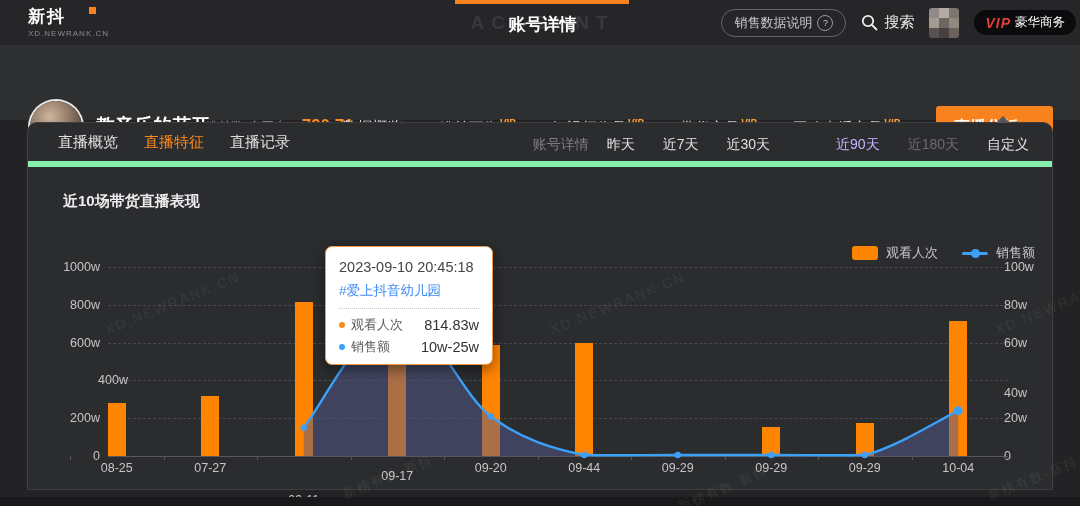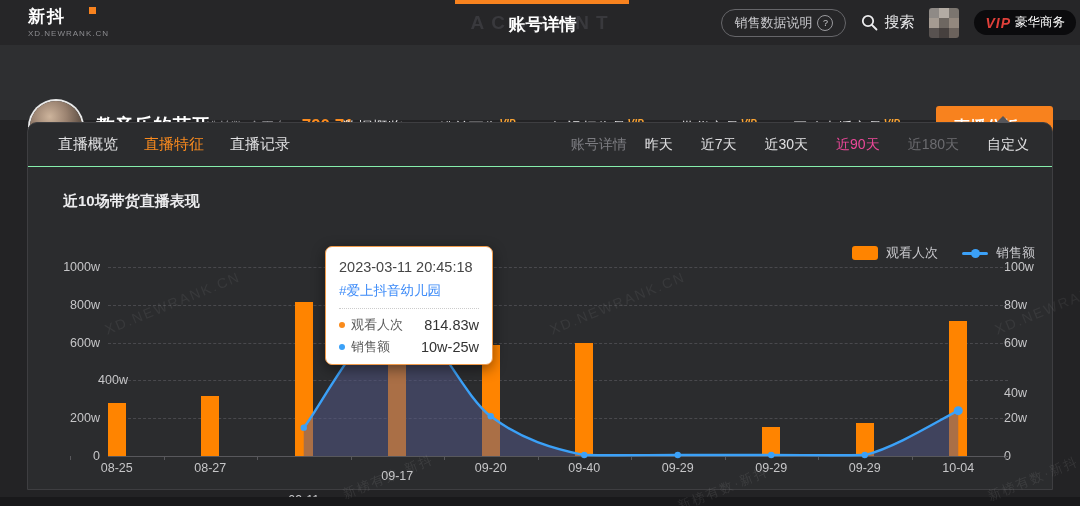--- a/index.html
+++ b/index.html
@@ -44,29 +44,29 @@
   .acct-tab{font-size:15px;color:#e3e3e5;cursor:pointer;white-space:nowrap;}
   .acct-tab sup{font-size:10px;font-style:italic;font-weight:bold;color:#fba433;margin-left:1px;}
   .acct-tab.active{background:#f8821e;color:#fff;font-weight:bold;height:44px;display:flex;align-items:center;
                    padding:0 18px;border-radius:3px;font-size:16px;}
   .acct-tab.active sup{color:#fff;}
   
   .panel{position:absolute;left:27px;top:122px;width:1026px;height:368px;background:#2b2c2e;
          border:1px solid #3e3e41;border-radius:10px 10px 0 0;box-sizing:border-box;}
   .panel-caret{position:absolute;left:968px;top:-7px;width:0;height:0;
     border-left:7px solid transparent;border-right:7px solid transparent;border-bottom:7px solid #55555a;}
-  .subnav{position:absolute;left:0;top:0;width:100%;height:44px;border-bottom:1px solid #86efac;box-sizing:border-box;
+  .subnav{position:absolute;left:0;top:0;width:100%;height:44px;border-bottom:6px solid #86efac;box-sizing:border-box;
           display:flex;align-items:center;}
   .subnav-tabs{display:flex;gap:26px;padding-left:30px;}
   .subnav-tab{font-size:15px;color:#e0e0e2;cursor:pointer;}
   .subnav-tab.active{color:#fb8b1e;}
   .timefilter{position:absolute;right:23px;top:0;height:44px;display:flex;align-items:center;gap:18px;font-size:14px;}
   .tf-label{color:#7d7d82;}
   .tf-opt{color:#e0e0e2;cursor:pointer;}
-  .tf-opt.active{color:#ec4899;}
+  .tf-opt.active{color:#c4b5fd;margin-left:38px;}
   .tf-opt.disabled{color:#6c6c70;}
   .chart-title{position:absolute;left:63px;top:192px;font-size:15px;font-weight:bold;color:#ececee;}
   
   .legend{position:absolute;top:244px;right:45px;display:flex;align-items:center;gap:24px;z-index:4;}
   .legend-item{display:flex;align-items:center;gap:8px;font-size:13px;color:#c9c9cd;cursor:pointer;}
   .lg-bar{width:26px;height:14px;border-radius:3px;}
   .lg-line{position:relative;width:26px;height:14px;}
   .lg-line .ln{position:absolute;left:0;top:6px;width:26px;height:2.5px;border-radius:2px;}
   .lg-line .dt{position:absolute;left:9px;top:3px;width:9px;height:9px;border-radius:50%;}
   .gridline{position:absolute;left:108px;width:900px;height:0;border-top:1px dashed #49494d;z-index:1;}
@@ -208,33 +208,33 @@
       <div class="ytick right" style="top: 393px;">40w</div>
       <div class="gridline" style="top: 418.2px;"></div>
       <div class="ytick left" style="top: 418.2px;">200w</div>
       <div class="ytick right" style="top: 418.2px;">20w</div>
       <div class="axisline" style="top: 456px;"></div>
       <div class="ytick left" style="top: 456px;">0</div>
       <div class="ytick right" style="top: 456px;">0</div>
       <div class="xlabel" style="left: 116.75px;">08-25</div>
       <div class="bar" style="left: 116.75px; top: 403.08px; height: 52.92px; background: rgb(255, 132, 0);"></div>
       <div class="xtick-mark" style="left: 70px;"></div>
-      <div class="xlabel" style="left: 210.25px;">08-27</div>
+      <div class="xlabel" style="left: 210.25px;">07-27</div>
       <div class="bar" style="left: 210.25px; top: 395.52px; height: 60.48px; background: rgb(255, 132, 0);"></div>
       <div class="xtick-mark" style="left: 163.5px;"></div>
       <div class="xlabel" style="left: 303.75px; margin-top: 32px;">09-11</div>
       <div class="bar" style="left: 303.75px; top: 301.997px; height: 154.003px; background: rgb(255, 132, 0);"></div>
       <div class="xtick-mark" style="left: 257px;"></div>
       <div class="xlabel" style="left: 397.25px; margin-top: 8px;">09-17</div>
       <div class="bar" style="left: 397.25px; top: 338.82px; height: 117.18px; background: rgb(255, 132, 0);"></div>
       <div class="xtick-mark" style="left: 350.5px;"></div>
       <div class="xlabel" style="left: 490.75px;">09-20</div>
       <div class="bar" style="left: 490.75px; top: 345.435px; height: 110.565px; background: rgb(255, 132, 0);"></div>
       <div class="xtick-mark" style="left: 444px;"></div>
-      <div class="xlabel" style="left: 584.25px;">09-40</div>
+      <div class="xlabel" style="left: 584.25px;">09-44</div>
       <div class="bar" style="left: 584.25px; top: 342.6px; height: 113.4px; background: rgb(255, 132, 0);"></div>
       <div class="xtick-mark" style="left: 537.5px;"></div>
       <div class="xlabel" style="left: 677.75px;">09-29</div>
       <div class="xtick-mark" style="left: 631px;"></div>
       <div class="xlabel" style="left: 771.25px;">09-29</div>
       <div class="bar" style="left: 771.25px; top: 426.705px; height: 29.295px; background: rgb(255, 132, 0);"></div>
       <div class="xtick-mark" style="left: 724.5px;"></div>
       <div class="xlabel" style="left: 864.75px;">09-29</div>
       <div class="bar" style="left: 864.75px; top: 422.925px; height: 33.075px; background: rgb(255, 132, 0);"></div>
       <div class="xtick-mark" style="left: 818px;"></div>
@@ -250,21 +250,21 @@
       <circle cx="397.25" cy="314.25" r="3.2" fill="#3ba1f8"></circle>
       <circle cx="490.75" cy="416.31" r="3.2" fill="#3ba1f8"></circle>
       <circle cx="584.25" cy="455.055" r="3.2" fill="#3ba1f8"></circle>
       <circle cx="677.75" cy="455.055" r="3.2" fill="#3ba1f8"></circle>
       <circle cx="771.25" cy="455.055" r="3.2" fill="#3ba1f8"></circle>
       <circle cx="864.75" cy="455.055" r="3.2" fill="#3ba1f8"></circle>
       <circle cx="958.25" cy="410.64" r="4.5" fill="#3ba1f8"></circle>
     </svg>
 
   <div class="tooltip">
-    <div class="tt-date">2023-03-11 20:45:18</div>
+    <div class="tt-date">2023-09-10 20:45:18</div>
     <a class="tt-link">#爱上抖音幼儿园</a>
     <div class="tt-div"></div>
     <div class="tt-row">
       <span class="dot dot-views"></span>
       <span>观看人次</span>
       <span class="val">814.83w</span>
     </div>
     <div class="tt-row">
       <span class="dot dot-sales"></span>
       <span>销售额</span>

